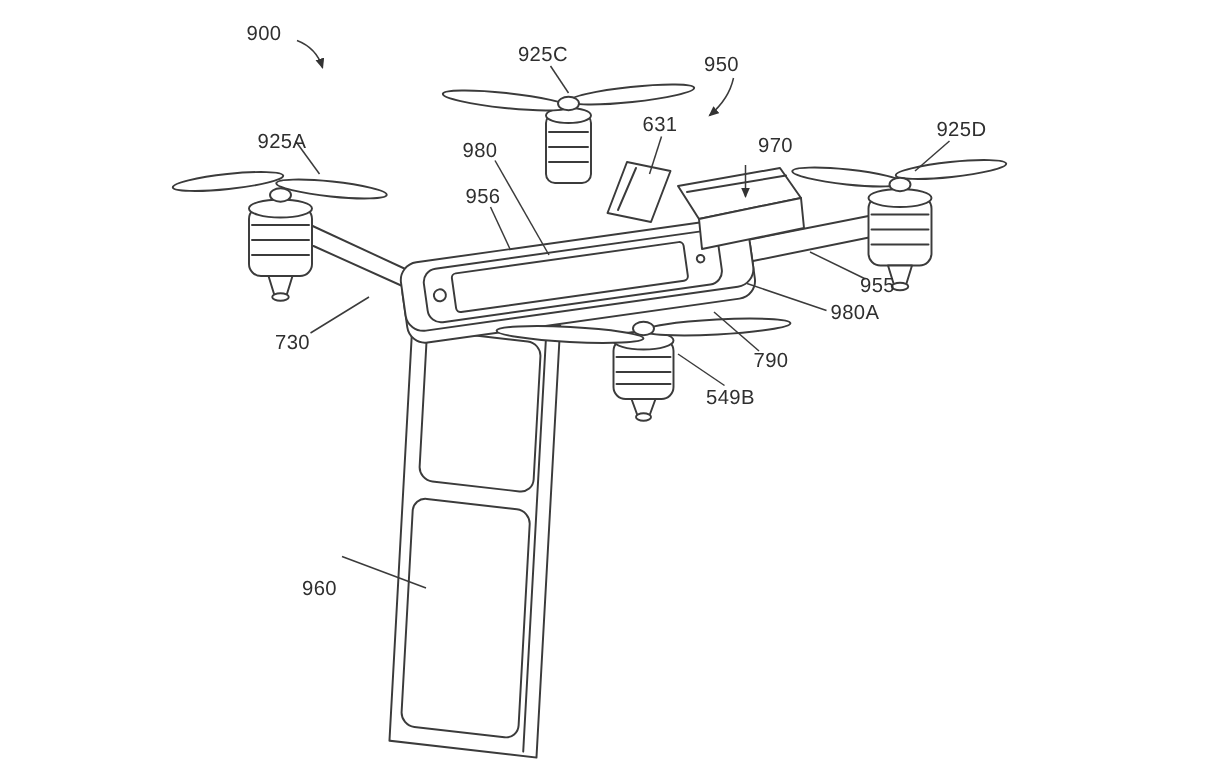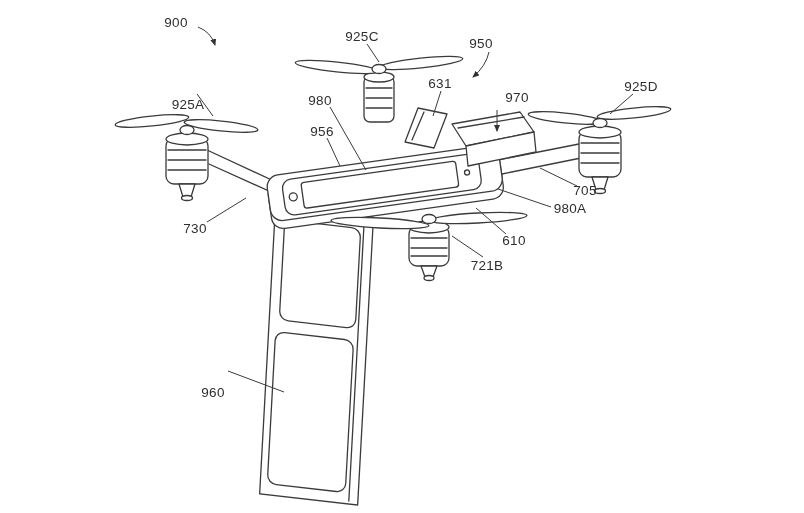--- a/index.html
+++ b/index.html
@@ -148,26 +148,26 @@
       <line x1="506" y1="234" x2="476" y2="208"></line>
       <line x1="483" y1="257" x2="452" y2="236"></line>
       <line x1="207" y1="222" x2="246" y2="198"></line>
       <line x1="228" y1="371" x2="284" y2="392"></line>
     </g>
   </svg>
 
   <div class="ref" style="left:176px;top:22px">900</div>
   <div class="ref" style="left:362px;top:36px">925C</div>
   <div class="ref" style="left:481px;top:43px">950</div>
-  <div class="ref" style="left:188px;top:104px">925A</div>
+  <div class="ref" style="left:188px;top:94px">925A</div>
   <div class="ref" style="left:320px;top:100px">980</div>
   <div class="ref" style="left:440px;top:83px">631</div>
   <div class="ref" style="left:517px;top:97px">970</div>
   <div class="ref" style="left:641px;top:86px">925D</div>
   <div class="ref" style="left:322px;top:131px">956</div>
-  <div class="ref" style="left:585px;top:190px">705</div>
+  <div class="ref" style="left:585px;top:190px">955</div>
   <div class="ref" style="left:570px;top:208px">980A</div>
-  <div class="ref" style="left:514px;top:240px">610</div>
-  <div class="ref" style="left:487px;top:265px">721B</div>
+  <div class="ref" style="left:514px;top:240px">790</div>
+  <div class="ref" style="left:487px;top:265px">549B</div>
   <div class="ref" style="left:195px;top:228px">730</div>
   <div class="ref" style="left:213px;top:392px">960</div>
 
 </div>
 
 </body></html>

